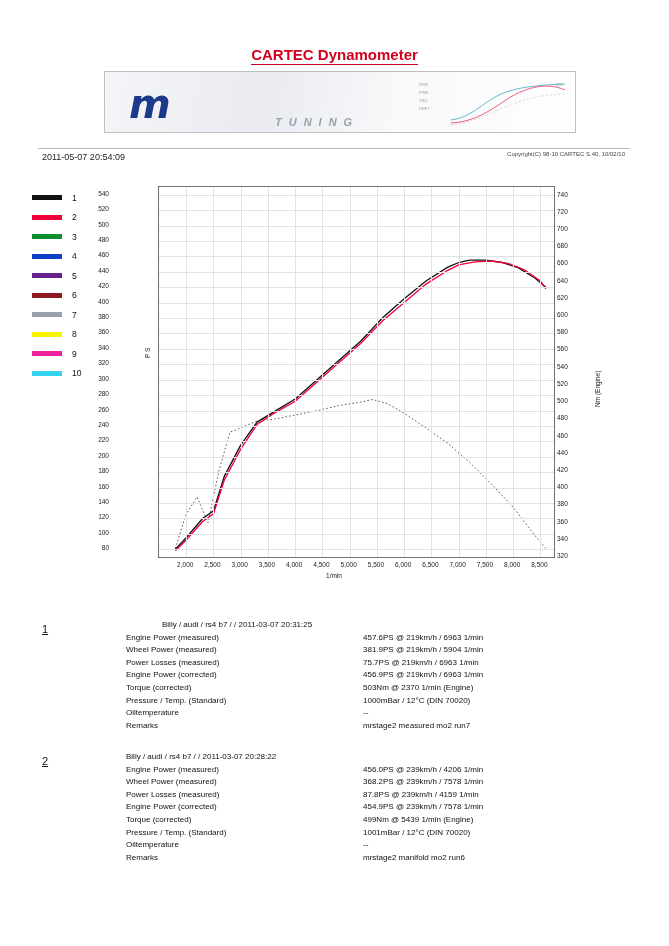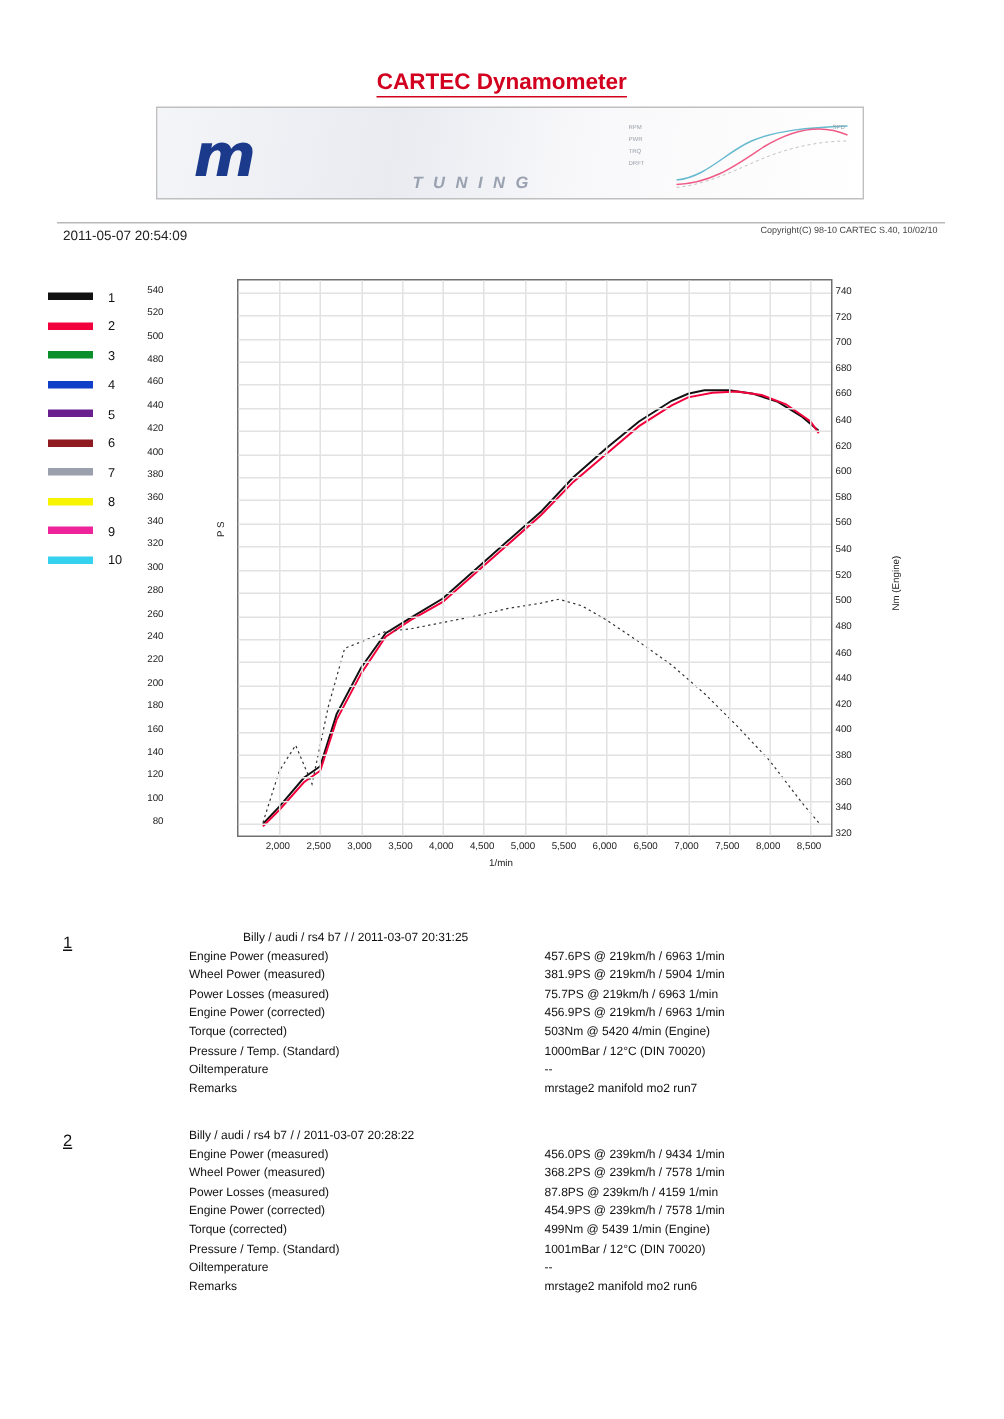--- a/index.html
+++ b/index.html
@@ -327,41 +327,41 @@
         <div class="rowline" style="top: 37.7px;">
           <span class="rk">Power Losses (measured)</span>
           <span class="rv">75.7PS @ 219km/h / 6963 1/min</span>
         </div>
         <div class="rowline" style="top: 50.3px;">
           <span class="rk">Engine Power (corrected)</span>
           <span class="rv">456.9PS @ 219km/h / 6963 1/min</span>
         </div>
         <div class="rowline" style="top: 62.9px;">
           <span class="rk">Torque (corrected)</span>
-          <span class="rv">503Nm @ 5420 4/min (Engine)</span>
+          <span class="rv">503Nm @ 2370 1/min (Engine)</span>
         </div>
         <div class="rowline" style="top: 75.5px;">
           <span class="rk">Pressure / Temp. (Standard)</span>
           <span class="rv">1000mBar / 12°C   (DIN 70020)</span>
         </div>
         <div class="rowline" style="top: 88.1px;">
           <span class="rk">Oiltemperature</span>
           <span class="rv">--</span>
         </div>
         <div class="rowline" style="top: 100.7px;">
           <span class="rk">Remarks</span>
-          <span class="rv">mrstage2 manifold mo2  run7</span>
+          <span class="rv">mrstage2 measured mo2  run7</span>
         </div>
       </div>
       <div class="run" style="top: 752px;">
         <div class="run-index" style="top: 3px;">2</div>
         <div class="run-head" style="top: 0px;">Billy / audi / rs4 b7 /  / 2011-03-07 20:28:22</div>
         <div class="rowline" style="top: 12.5px;">
           <span class="rk">Engine Power (measured)</span>
-          <span class="rv">456.0PS @ 239km/h / 9434 1/min</span>
+          <span class="rv">456.0PS @ 239km/h / 4206 1/min</span>
         </div>
         <div class="rowline" style="top: 25.1px;">
           <span class="rk">Wheel Power (measured)</span>
           <span class="rv">368.2PS @ 239km/h / 7578 1/min</span>
         </div>
         <div class="rowline" style="top: 37.7px;">
           <span class="rk">Power Losses (measured)</span>
           <span class="rv">87.8PS @ 239km/h / 4159 1/min</span>
         </div>
         <div class="rowline" style="top: 50.3px;">

